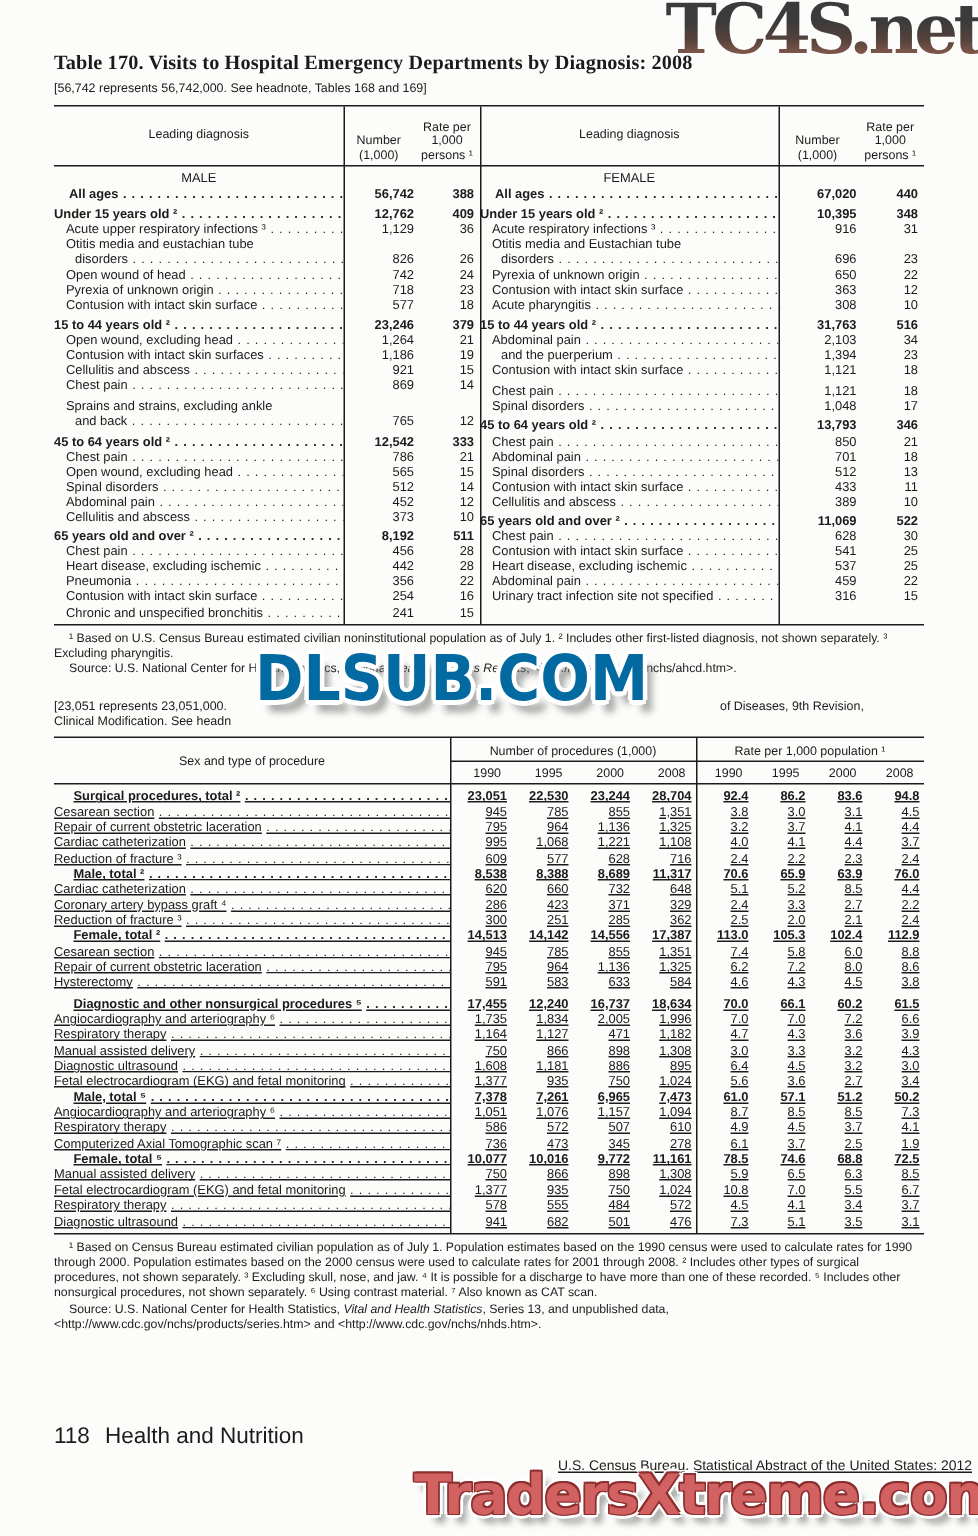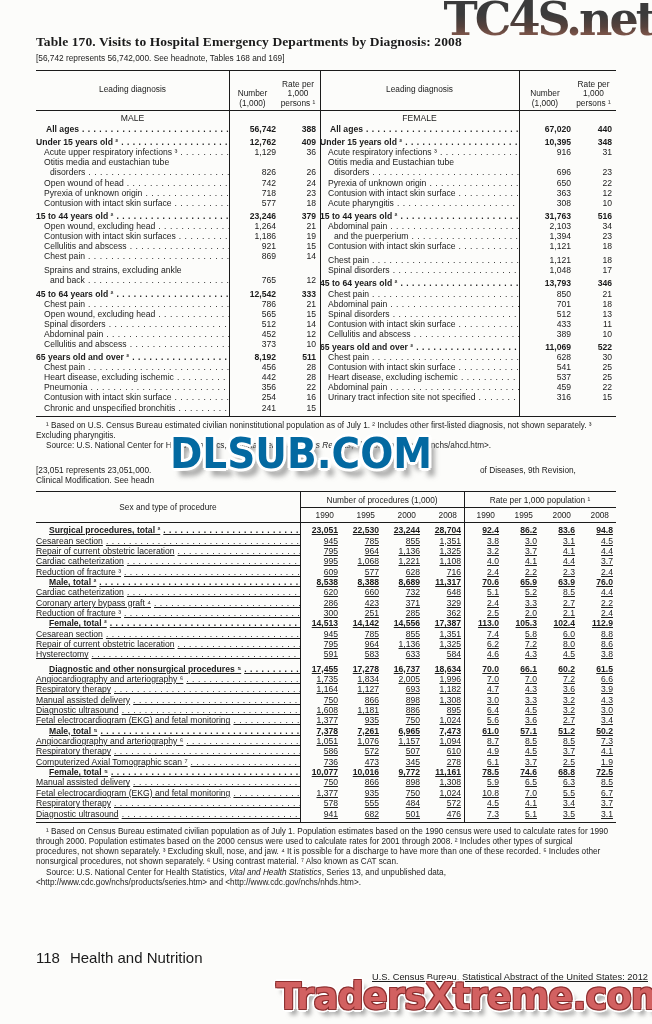--- a/index.html
+++ b/index.html
@@ -655,21 +655,21 @@
               <span class="cell rcell">4.3</span>
               <span class="cell rcell">4.5</span>
               <span class="cell rcell">3.8</span>
             </div>
             <div class="trow b gap">
               <span class="lblarea">
                 <span class="lbl">Diagnostic and other nonsurgical procedures ⁵</span>
                 <span class="dots"></span>
               </span>
               <span class="cell">17,455</span>
-              <span class="cell">17,278</span>
+              <span class="cell">12,240</span>
               <span class="cell">16,737</span>
               <span class="cell">18,634</span>
               <span class="cell rcell">70.0</span>
               <span class="cell rcell">66.1</span>
               <span class="cell rcell">60.2</span>
               <span class="cell rcell">61.5</span>
             </div>
             <div class="trow">
               <span class="lblarea">
                 <span class="lbl">Angiocardiography and arteriography ⁶</span>
@@ -684,21 +684,21 @@
               <span class="cell rcell">7.2</span>
               <span class="cell rcell">6.6</span>
             </div>
             <div class="trow">
               <span class="lblarea">
                 <span class="lbl">Respiratory therapy</span>
                 <span class="dots"></span>
               </span>
               <span class="cell">1,164</span>
               <span class="cell">1,127</span>
-              <span class="cell">693</span>
+              <span class="cell">471</span>
               <span class="cell">1,182</span>
               <span class="cell rcell">4.7</span>
               <span class="cell rcell">4.3</span>
               <span class="cell rcell">3.6</span>
               <span class="cell rcell">3.9</span>
             </div>
             <div class="trow">
               <span class="lblarea">
                 <span class="lbl">Manual assisted delivery</span>
                 <span class="dots"></span>

